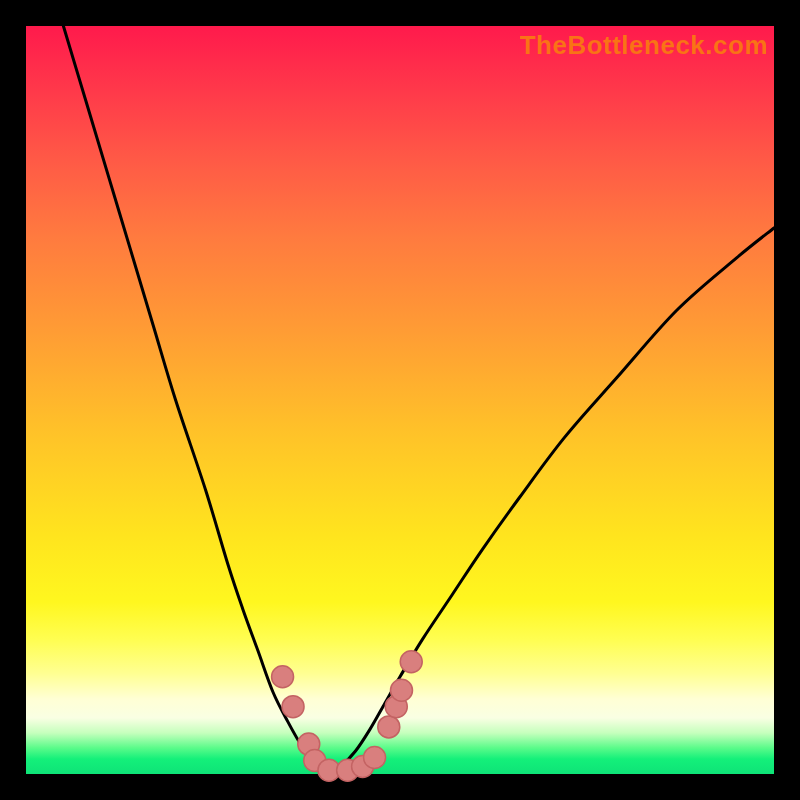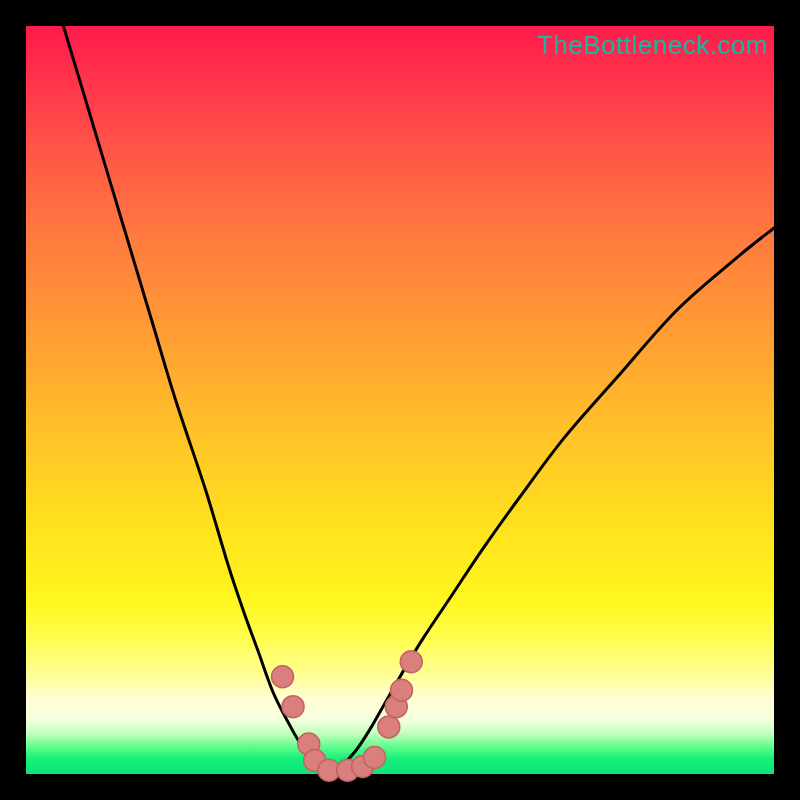--- a/index.html
+++ b/index.html
@@ -42,23 +42,23 @@
       #c6ffbd 94.5%,
       #5bfb8a 96.5%,
       #14f07a 98%,
       #0ee377 100%
     );
   }
   .watermark {
     position: absolute;
     top: 4px;
     right: 6px;
-    color: #14b8a6;
+    color: #f97316;
     font-size: 26px;
-    font-weight: 400;
+    font-weight: 700;
     letter-spacing: 0.5px;
     user-select: none;
   }
   svg.curves {
     position: absolute;
     left: 0;
     top: 0;
     width: 100%;
     height: 100%;
     overflow: visible;

